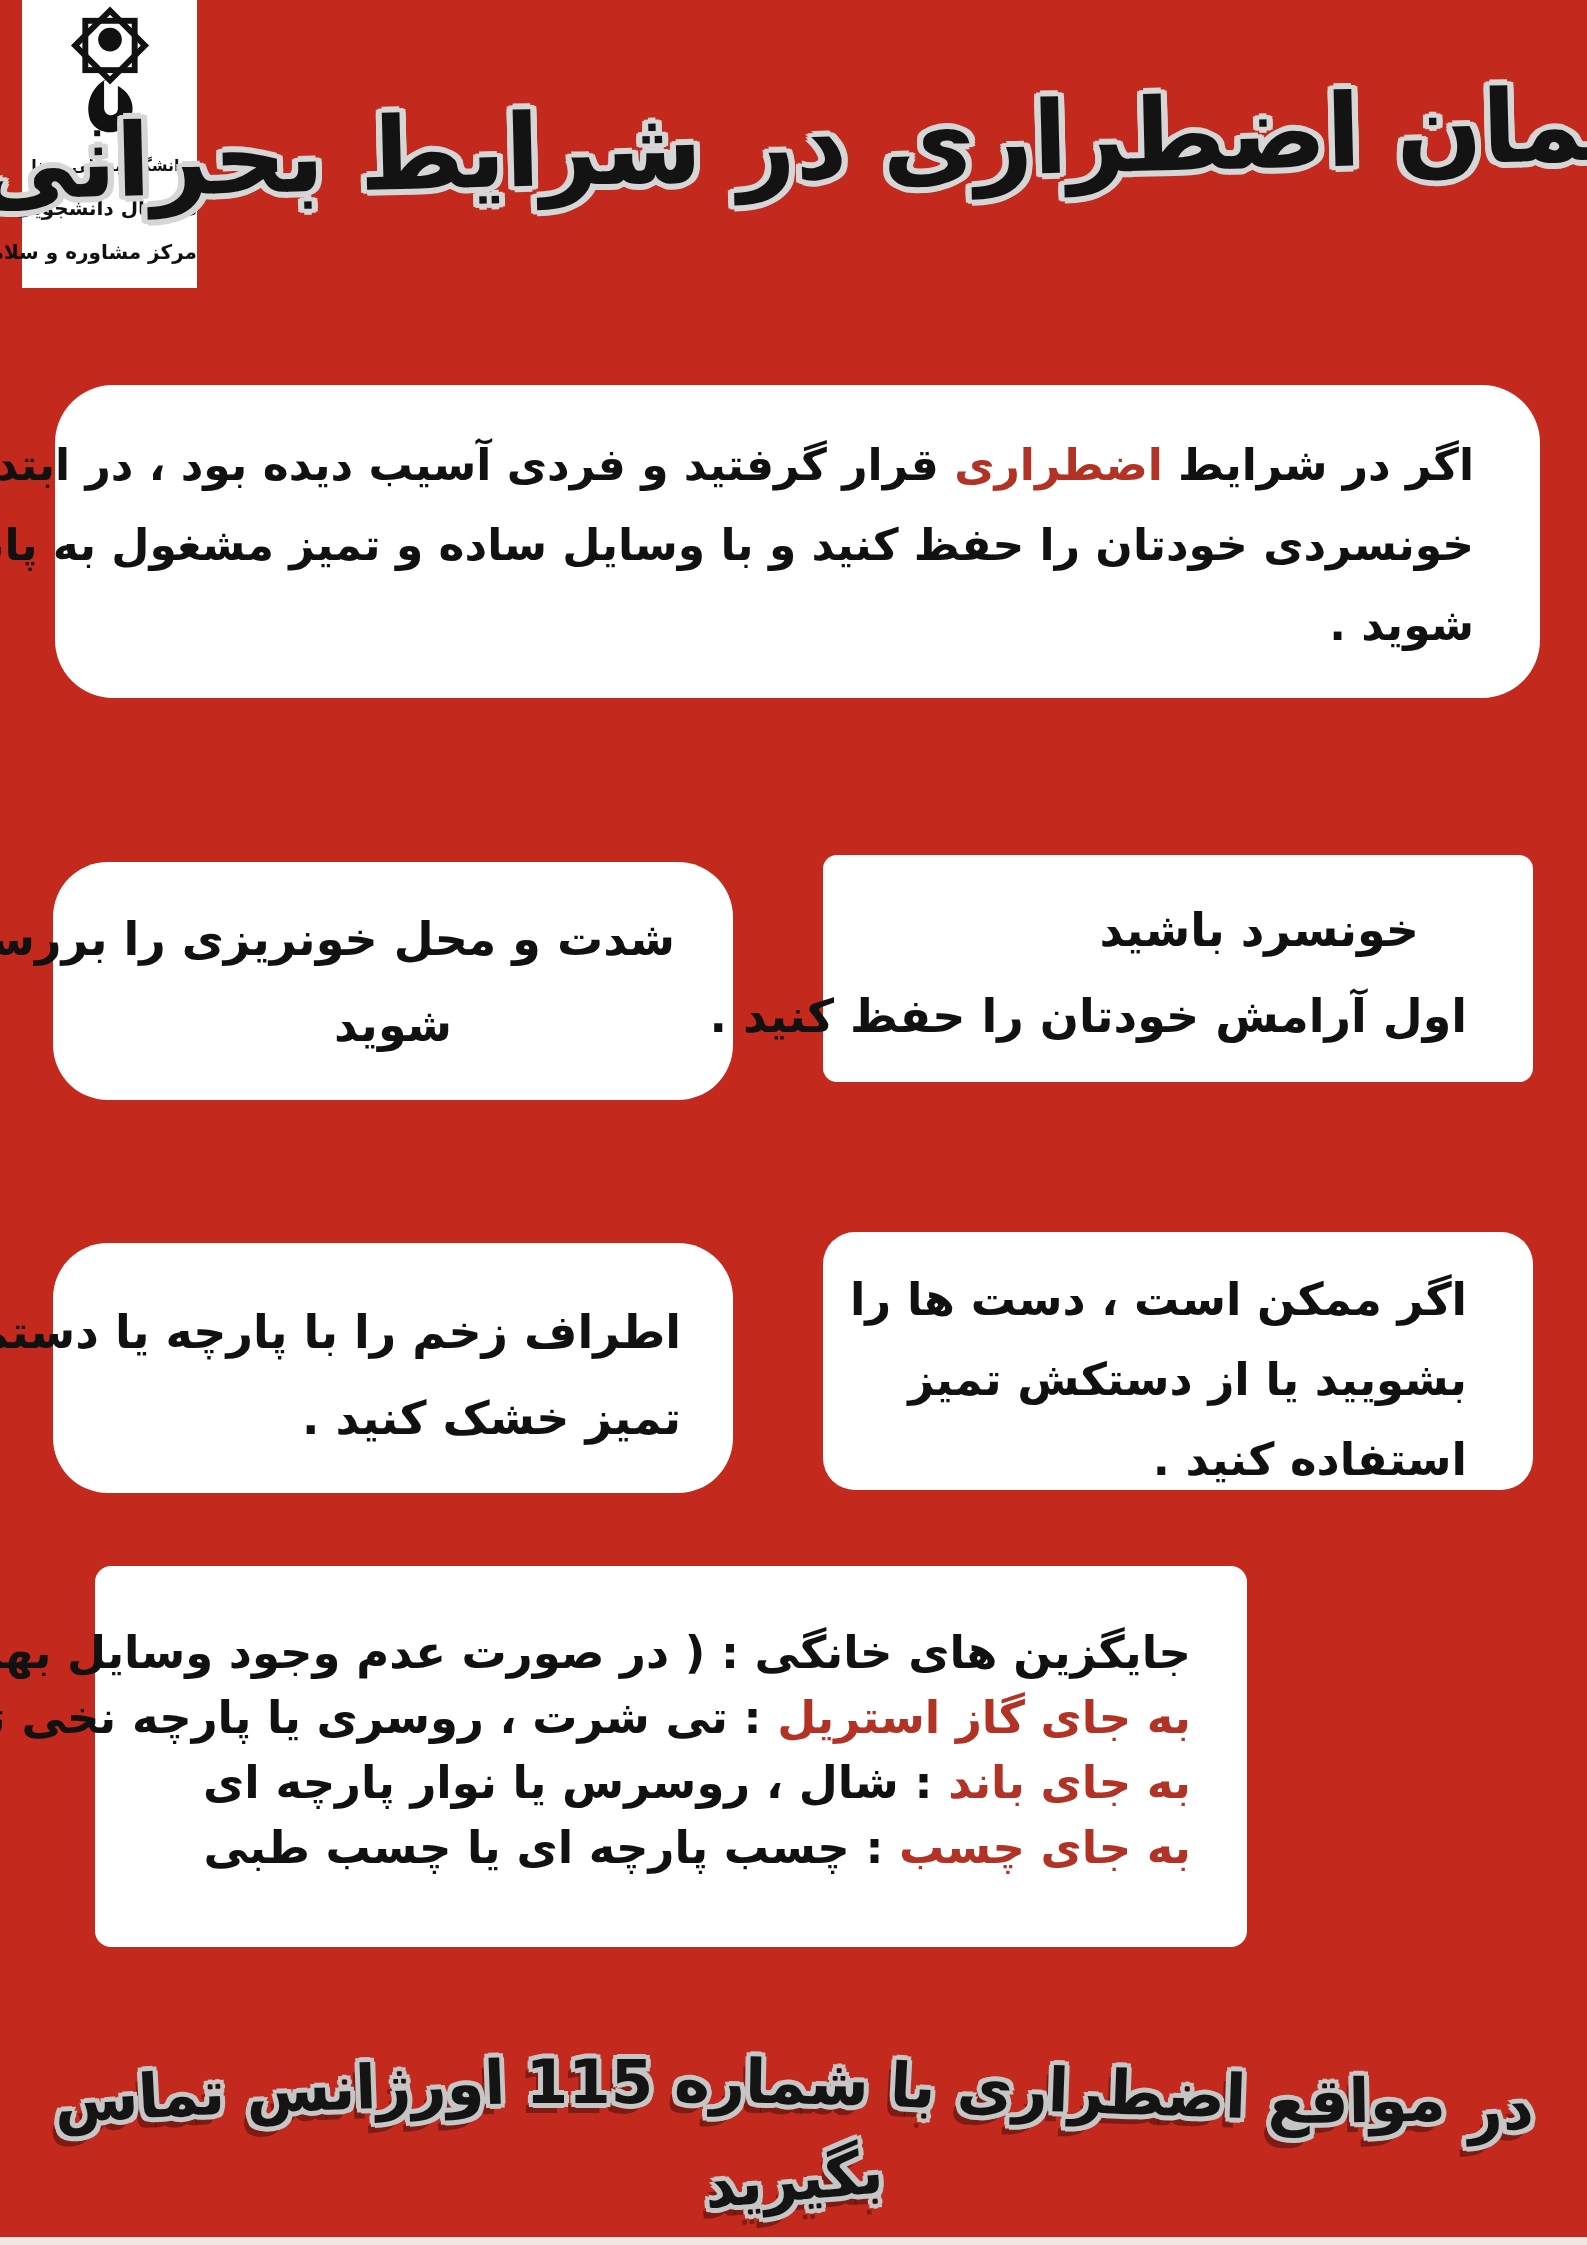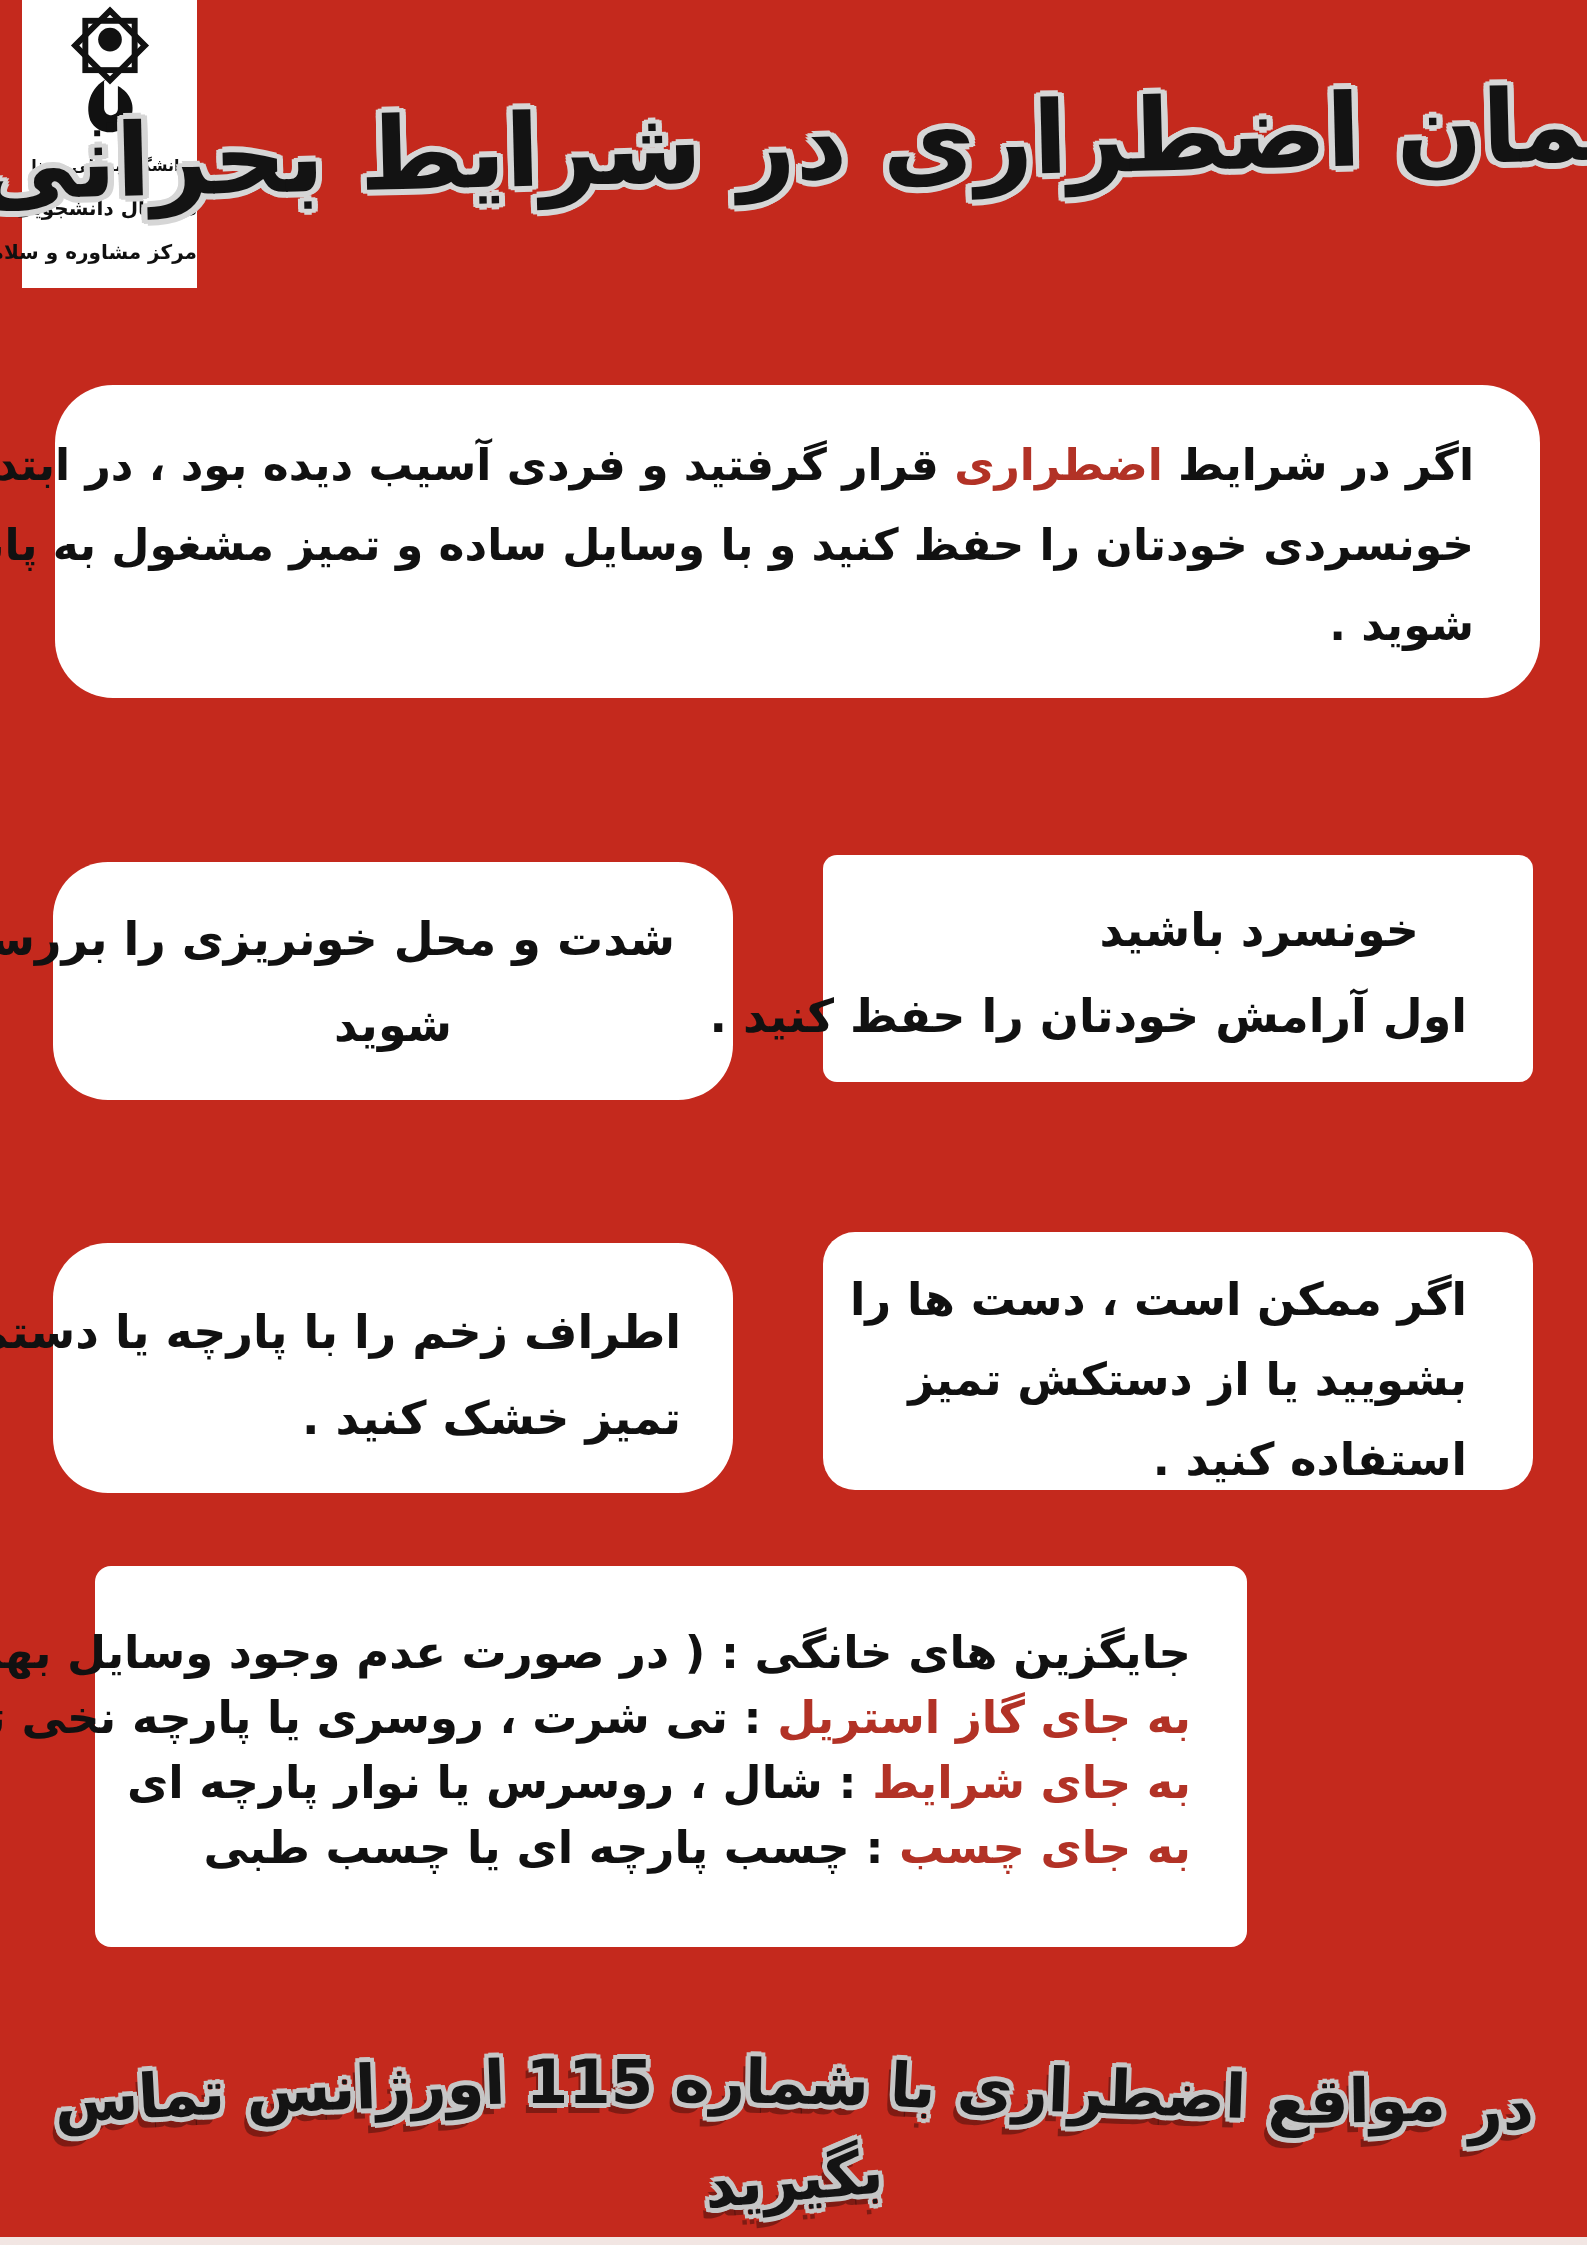--- a/index.html
+++ b/index.html
@@ -140,21 +140,21 @@
 
 <div class="abs card" id="card-hands">
   <div class="nowrap">اگر ممکن است ، دست ها را</div>
   <div class="nowrap">بشویید یا از دستکش تمیز</div>
   <div class="nowrap">استفاده کنید .</div>
 </div>
 
 <div class="abs card" id="alt-card">
   <div class="nowrap">جایگزین های خانگی : ( در صورت عدم وجود وسایل بهداشتی )</div>
   <div class="nowrap"><span class="red-word">به جای گاز استریل</span><span> : تی شرت ، روسری یا پارچه نخی تمیز</span></div>
-  <div class="nowrap"><span class="red-word">به جای شرایط</span><span> : شال ، روسرس یا نوار پارچه ای</span></div>
+  <div class="nowrap"><span class="red-word">به جای باند</span><span> : شال ، روسرس یا نوار پارچه ای</span></div>
   <div class="nowrap"><span class="red-word">به جای چسب</span><span> : چسب پارچه ای یا چسب طبی</span></div>
 </div>
 
 <div class="abs" id="footer-banner">
   <span class="word w1">در</span>
   <span class="word w2">مواقع</span>
   <span class="word w3">اضطراری</span>
   <span class="word w4">با</span>
   <span class="word w5">شماره</span>
   <span class="word w6">115</span>

